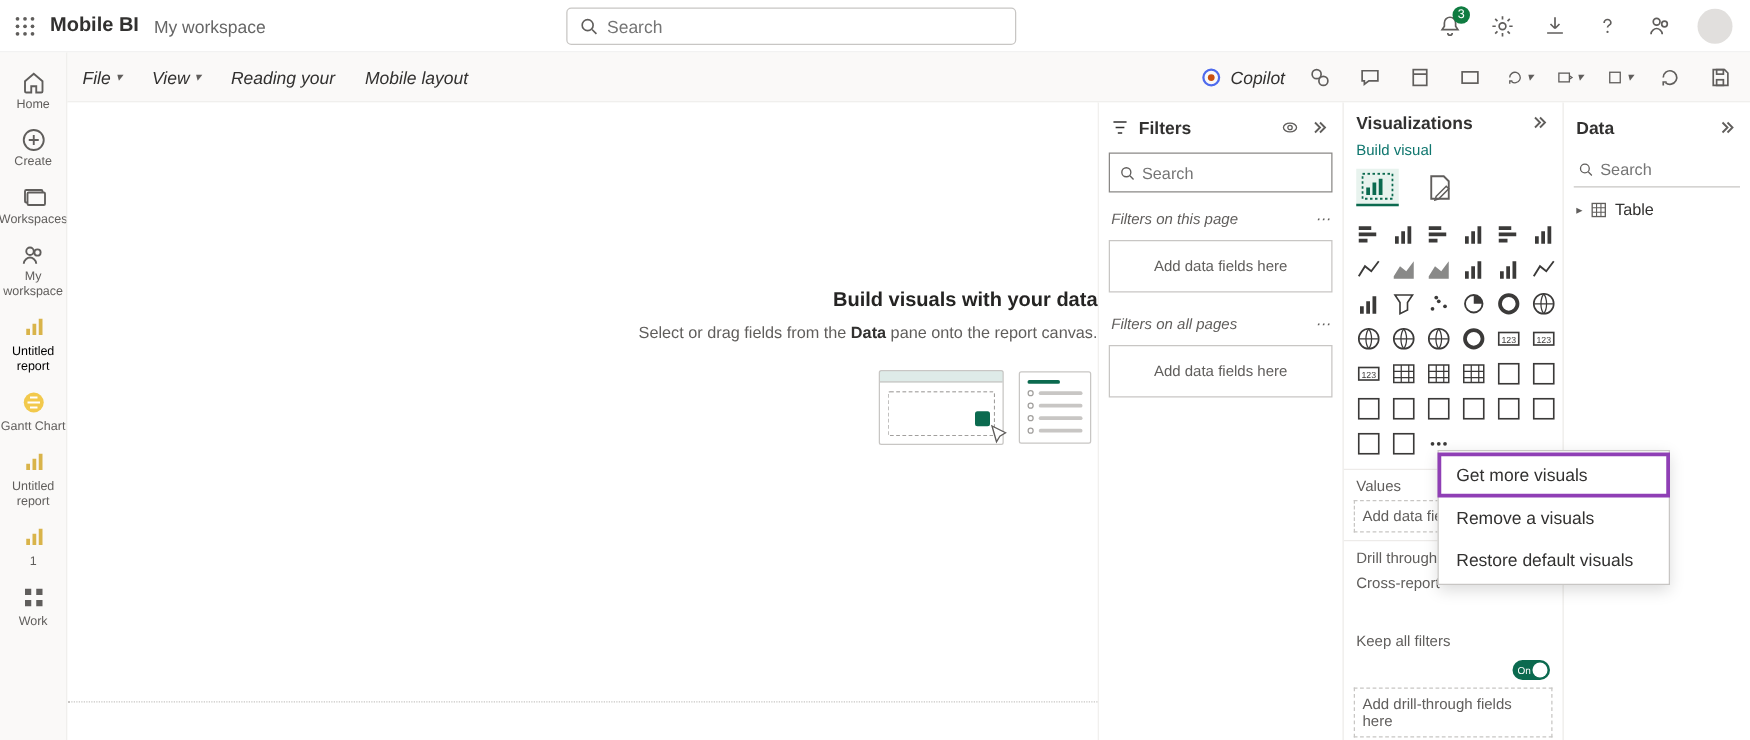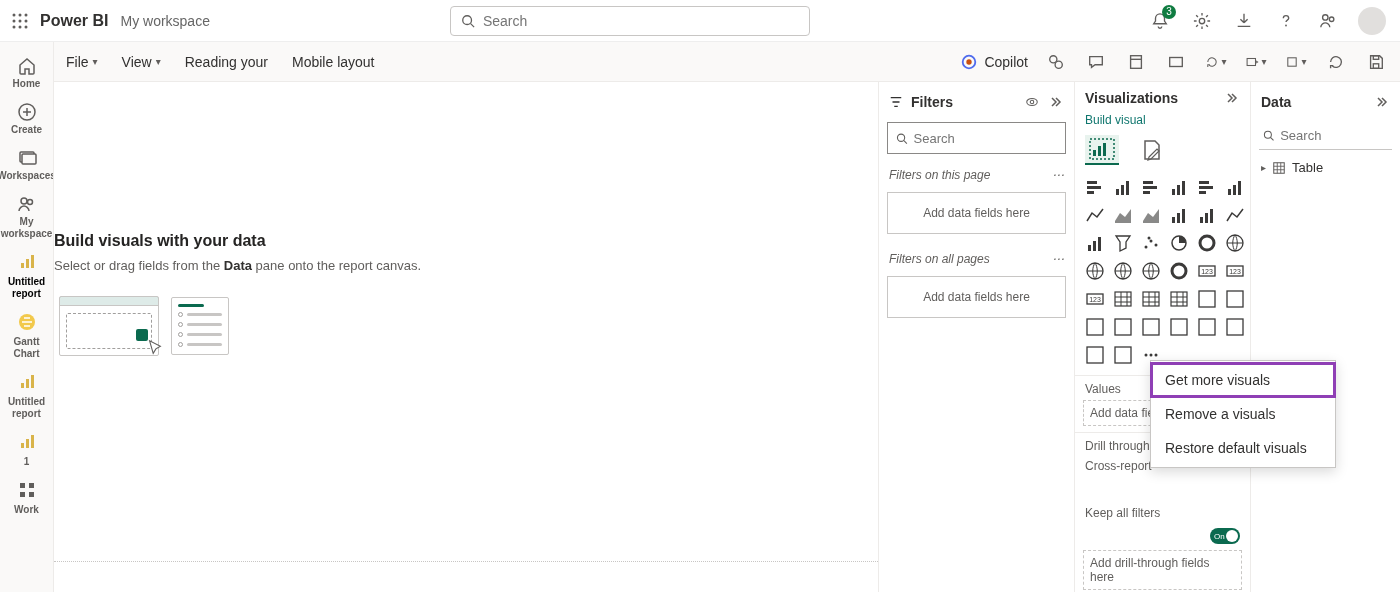--- a/index.html
+++ b/index.html
@@ -13,36 +13,36 @@
 .search-box { margin-left: 240px; width: 360px; height: 30px; border: 1px solid #c8c6c4; border-radius: 4px; display: flex; align-items: center; padding: 0 10px; background: #fff; }
 .search-box svg { flex: 0 0 auto; }
 .search-box input { border: none; outline: none; margin-left: 8px; font-size: 14px; color: #605e5c; width: 100%; background: transparent; }
 .topbar-right { margin-left: auto; display: flex; align-items: center; gap: 18px; padding-right: 6px; }
 .icon-btn { width: 24px; height: 24px; display: flex; align-items: center; justify-content: center; cursor: pointer; color: #605e5c; position: relative; }
 .badge { position: absolute; top: -4px; right: -4px; background: #107c41; color: #fff; border-radius: 8px; font-size: 10px; min-width: 14px; height: 14px; display: flex; align-items: center; justify-content: center; padding: 0 3px; }
 .avatar-circle { width: 28px; height: 28px; border-radius: 50%; background: #e1dfdd; }
 
 
 .leftrail { position: absolute; left: 0; top: 42px; bottom: 0; width: 54px; background: #faf9f8; border-right: 1px solid #edebe9; display: flex; flex-direction: column; align-items: center; padding-top: 8px; overflow: hidden; }
-.rail-item { width: 100%; display: flex; flex-direction: column; align-items: center; padding: 6px 0; cursor: pointer; font-size: 10px; color: #605e5c; text-align: center; line-height: 1.2; font-weight: bold; }
+.rail-item { width: 100%; display: flex; flex-direction: column; align-items: center; padding: 6px 0; cursor: pointer; font-size: 10px; color: #605e5c; text-align: center; line-height: 1.2; }
 .rail-item.active { color: #000; }
 .rail-item svg, .rail-item .rail-glyph { margin-bottom: 2px; }
 .rail-glyph { width: 22px; height: 22px; display: flex; align-items: center; justify-content: center; }
 
 
-.ribbon { position: absolute; top: 42px; left: 54px; right: 0; height: 40px; background: #faf9f8; border-bottom: 1px solid #edebe9; display: flex; align-items: center; padding: 0 12px; }
+.ribbon { position: absolute; top: 42px; left: 54px; right: 0; height: 40px; background: #faf9f8; border-bottom: 1px solid #edebe9; display: flex; align-items: center; padding: 0 12px; font-style: italic; }
 .ribbon .menu { font-size: 14px; color: #323130; margin-right: 24px; cursor: pointer; display: flex; align-items: center; gap: 4px; }
 .ribbon-right { margin-left: auto; display: flex; align-items: center; gap: 16px; }
 .copilot { display: flex; align-items: center; gap: 6px; font-size: 14px; cursor: pointer; }
 .chev { font-size: 10px; color: #605e5c; }
 
 
 .main { position: absolute; top: 82px; left: 54px; bottom: 0; right: 0; display: flex; }
 .canvas { flex: 1; position: relative; background: #fff; }
-.canvas-inner { position: absolute; inset: 0; display: flex; flex-direction: column; align-items: flex-start; justify-content: flex-start; padding-top: 150px; }
+.canvas-inner { position: absolute; inset: 0; display: flex; flex-direction: column; align-items: flex-end; justify-content: flex-start; padding-top: 150px; }
 .canvas-title { font-size: 16px; font-weight: 600; color: #252423; margin-bottom: 8px; }
 .canvas-sub { font-size: 13px; color: #605e5c; }
 .canvas-sub b { color: #323130; font-weight: 600; }
 .canvas-illus { margin-top: 18px; width: 180px; height: 70px; display: flex; gap: 12px; align-items: center; justify-content: center; }
 .illus-box1 { width: 100px; height: 60px; border: 1px solid #c8c6c4; border-radius: 2px; position: relative; }
 .illus-box1::before { content: ""; position: absolute; top: 0; left: 0; right: 0; height: 8px; background: #0b6a4f22; border-bottom: 1px solid #c8c6c4; }
 .illus-dashed { position: absolute; top: 16px; left: 6px; right: 6px; bottom: 6px; border: 1.5px dashed #a19f9d; border-radius: 2px; }
 .illus-check { position: absolute; right: 10px; bottom: 14px; width: 12px; height: 12px; background: #0b6a4f; border-radius: 2px; }
 .illus-cursor { position: absolute; right: -6px; bottom: -2px; }
 .illus-box2 { width: 58px; height: 58px; border: 1px solid #c8c6c4; border-radius: 2px; padding: 6px; display: flex; flex-direction: column; gap: 5px; }
@@ -104,21 +104,21 @@
           <circle cx="14" cy="2" r="1.5"></circle>
           <circle cx="2" cy="8" r="1.5"></circle>
           <circle cx="8" cy="8" r="1.5"></circle>
           <circle cx="14" cy="8" r="1.5"></circle>
           <circle cx="2" cy="14" r="1.5"></circle>
           <circle cx="8" cy="14" r="1.5"></circle>
           <circle cx="14" cy="14" r="1.5"></circle>
         </g>
       </svg>
   </div>
-  <div class="brand">Power BI</div>
+  <div class="brand">Mobile BI</div>
   <div class="ws-name">My workspace</div>
   <div class="search-box">
     <svg width="14" height="14" viewBox="0 0 16 16">
         <circle cx="7" cy="7" r="5" stroke="#605e5c" stroke-width="1.5" fill="none"></circle>
         <line x1="11" y1="11" x2="15" y2="15" stroke="#605e5c" stroke-width="1.5"></line>
       </svg>
     <input placeholder="Search" style="">
   </div>
   <div class="topbar-right">
     <div class="icon-btn">

